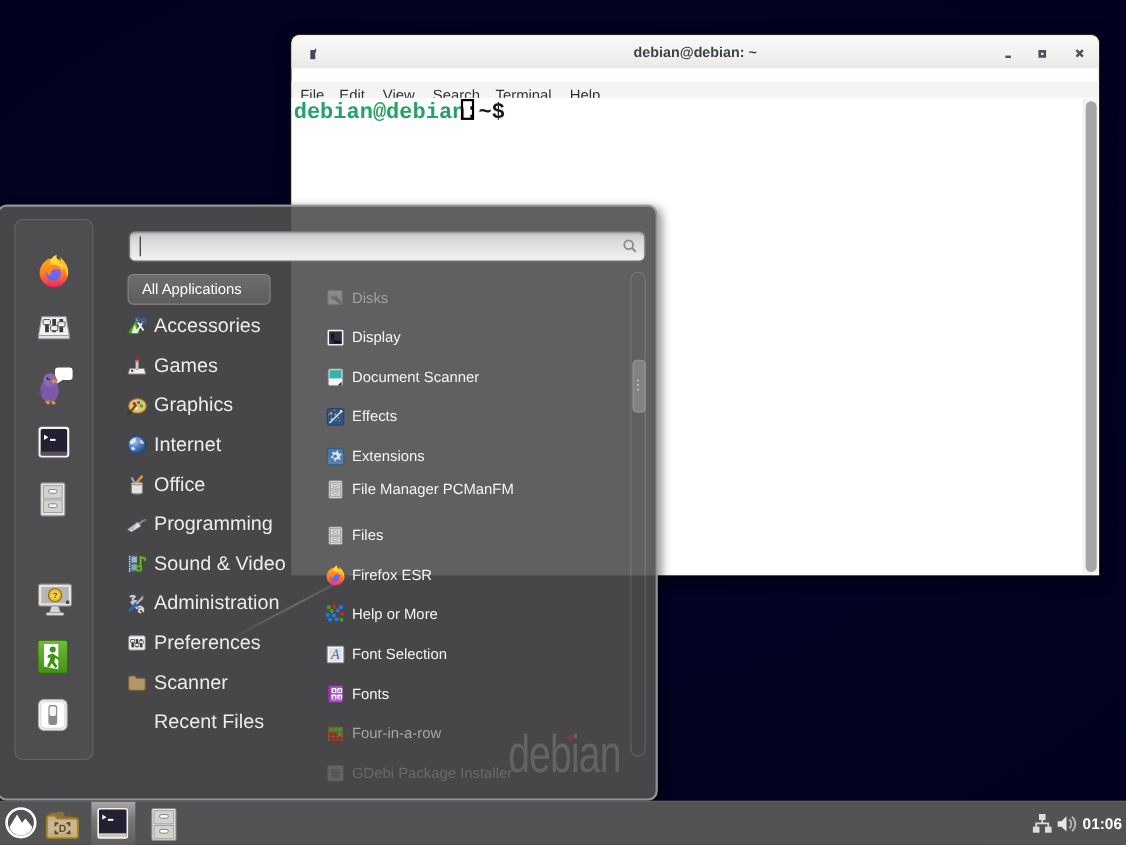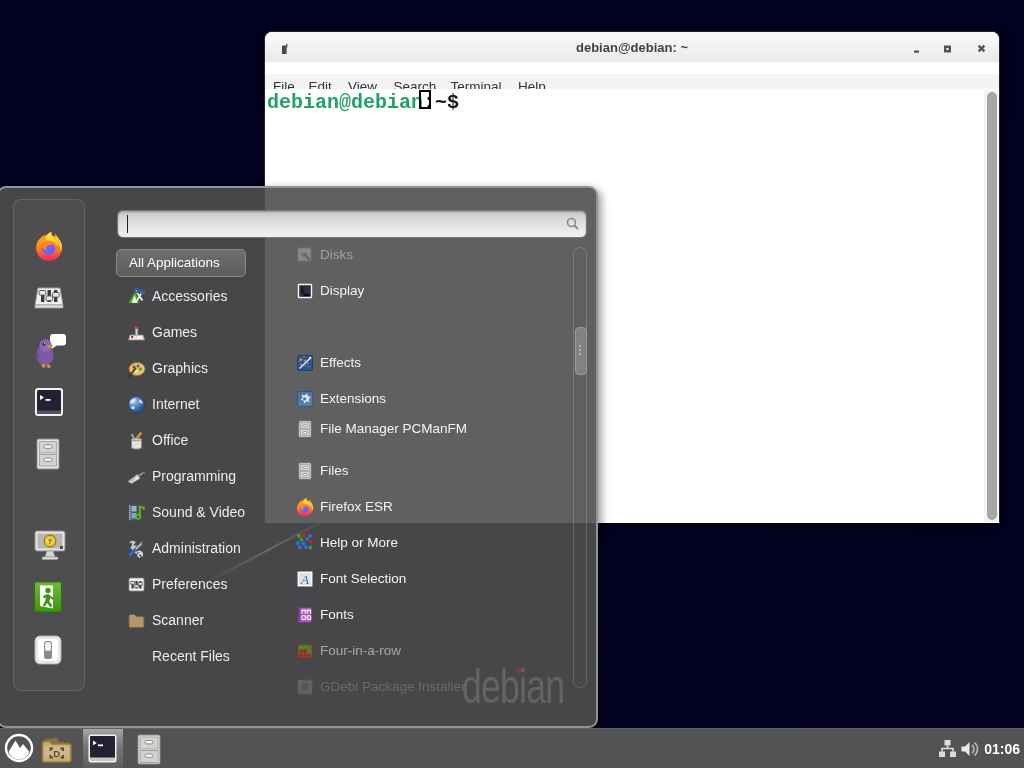--- a/index.html
+++ b/index.html
@@ -33,24 +33,24 @@
 #favpanel{position:absolute;left:14px;top:11px;width:72px;height:492px;border-radius:8px;
   background:rgba(255,255,255,0.045);border:1px solid rgba(255,255,255,0.12);box-sizing:border-box;}
 .fav{position:absolute;left:34px;width:32px;height:32px;}
 #searchbox{position:absolute;left:118px;top:22px;width:470px;height:28px;box-sizing:border-box;border-radius:6px;
   background:linear-gradient(180deg,#c6c6c6 0%,#dcdcdc 35%,#f2f2f2 100%);
   border:1px solid #757575;box-shadow:inset 0 1px 2px rgba(0,0,0,0.25);}
 #scursor{position:absolute;left:9px;top:4px;width:1px;height:18px;background:#222;}
 #allapps{position:absolute;left:117px;top:61px;width:130px;height:28px;box-sizing:border-box;border-radius:5px;
   background:linear-gradient(180deg,#6e6e6e 0%,#5d5d5d 100%);border:1px solid #8a8a8a;
   color:#ffffff;font-size:13.5px;line-height:26px;text-align:left;padding-left:12px;}
-.cat{position:absolute;left:128px;width:160px;height:20px;color:#ececec;font-size:14px;line-height:20px;}
+.cat{position:absolute;left:116px;width:160px;height:20px;color:#ececec;font-size:18px;line-height:20px;}
 .cat .ci{position:absolute;left:0;top:1px;width:19px;height:19px;}
 .cat .ct{position:absolute;left:25px;top:0;white-space:nowrap;}
-.app{position:absolute;left:296px;width:270px;height:20px;color:#f4f4f4;font-size:13.5px;line-height:20px;}
+.app{position:absolute;left:296px;width:270px;height:20px;color:#f4f4f4;font-size:13.5px;line-height:20px;margin-top:16px;}
 .app .ai{position:absolute;left:0;top:0;width:20px;height:20px;}
 .app .at{position:absolute;left:25px;top:0;white-space:nowrap;}
 #ascroll{position:absolute;left:574px;top:59px;width:14px;height:441px;border:1px solid rgba(255,255,255,0.16);border-radius:7px;box-sizing:border-box;}
 #athumb{position:absolute;left:1px;top:79px;width:10px;height:46px;background:#828282;border-radius:4px;border:1px solid #9a9a9a;}
 #watermark{position:absolute;left:463px;top:471px;font-size:48px;color:rgba(195,195,195,0.23);letter-spacing:-1px;transform:scaleX(0.74);transform-origin:left top;}
 #wline{position:absolute;left:196px;top:360px;width:150px;height:2px;background:linear-gradient(90deg,rgba(200,200,190,0) 0%,rgba(200,200,190,0.27) 50%,rgba(200,200,190,0) 100%);transform:rotate(-27.7deg);}
 #reddot{position:absolute;left:517px;top:480px;width:5px;height:5px;background:rgba(140,56,62,0.8);transform:rotate(45deg);}
 
 
 #taskbar{position:absolute;left:0;top:728px;width:1024px;height:40px;background:#535353;border-top:1px solid #60606a;box-sizing:border-box;}
@@ -232,20 +232,28 @@
         <span class="at">Disks</span>
       </div>
     <div class="app" style="top:93px">
         <svg class="ai" viewBox="0 0 20 20">
           <rect x="2.8" y="2.8" width="14.4" height="14.4" rx="1.2" fill="#f6f6f6"></rect>
           <rect x="4.2" y="4.2" width="11.6" height="11.6" fill="#322d3f"></rect>
           <path d="M6 6 c1 -0.5 2 -0.3 2.4 0.5 l0.3 6 l-2.4 0.3 z" fill="#191525"></path>
           <path d="M8.5 12.5 l6.5 0.8 v1.6 l-6.5 0.3 z" fill="#0e0b17"></path>
         </svg>
         <span class="at">Display</span>
+      </div>
+    <div class="app" style="top:129px">
+        <svg class="ai" viewBox="0 0 20 20">
+          <rect x="3.5" y="2.5" width="13" height="15" rx="1.5" fill="#f4f4f2" stroke="#9a9a98" stroke-width="0.8"></rect>
+          <rect x="4.5" y="3.5" width="11" height="7.5" fill="#35b5a8"></rect>
+          <path d="M12 17.5 l3.5 -3.5 v3.5 z" fill="#2a2a2a"></path>
+        </svg>
+        <span class="at">Document Scanner</span>
       </div>
     <div class="app" style="top:165px">
         <svg class="ai" viewBox="0 0 20 20">
           <rect x="2.5" y="2.5" width="15" height="15" rx="1.5" fill="#2d5590" stroke="#1c3a66" stroke-width="0.8"></rect>
           <path d="M4.5 15.5 L16 4.5" stroke="#e8e8ee" stroke-width="1.3"></path>
           <path d="M15 3.5 l1.6 1.6 l-1.2 1.2 l-1.6 -1.6 z" fill="#f4f4f8"></path>
           <g fill="#f4c430">
             <path d="M6 5 l0.5 1.2 l1.2 0.5 l-1.2 0.5 l-0.5 1.2 l-0.5 -1.2 l-1.2 -0.5 l1.2 -0.5 z"></path>
             <path d="M10 6.5 l0.4 1 l1 0.4 l-1 0.4 l-0.4 1 l-0.4 -1 l-1 -0.4 l1 -0.4 z"></path>
             <path d="M6.5 10.5 l0.4 1 l1 0.4 l-1 0.4 l-0.4 1 l-0.4 -1 l-1 -0.4 l1 -0.4 z"></path>

